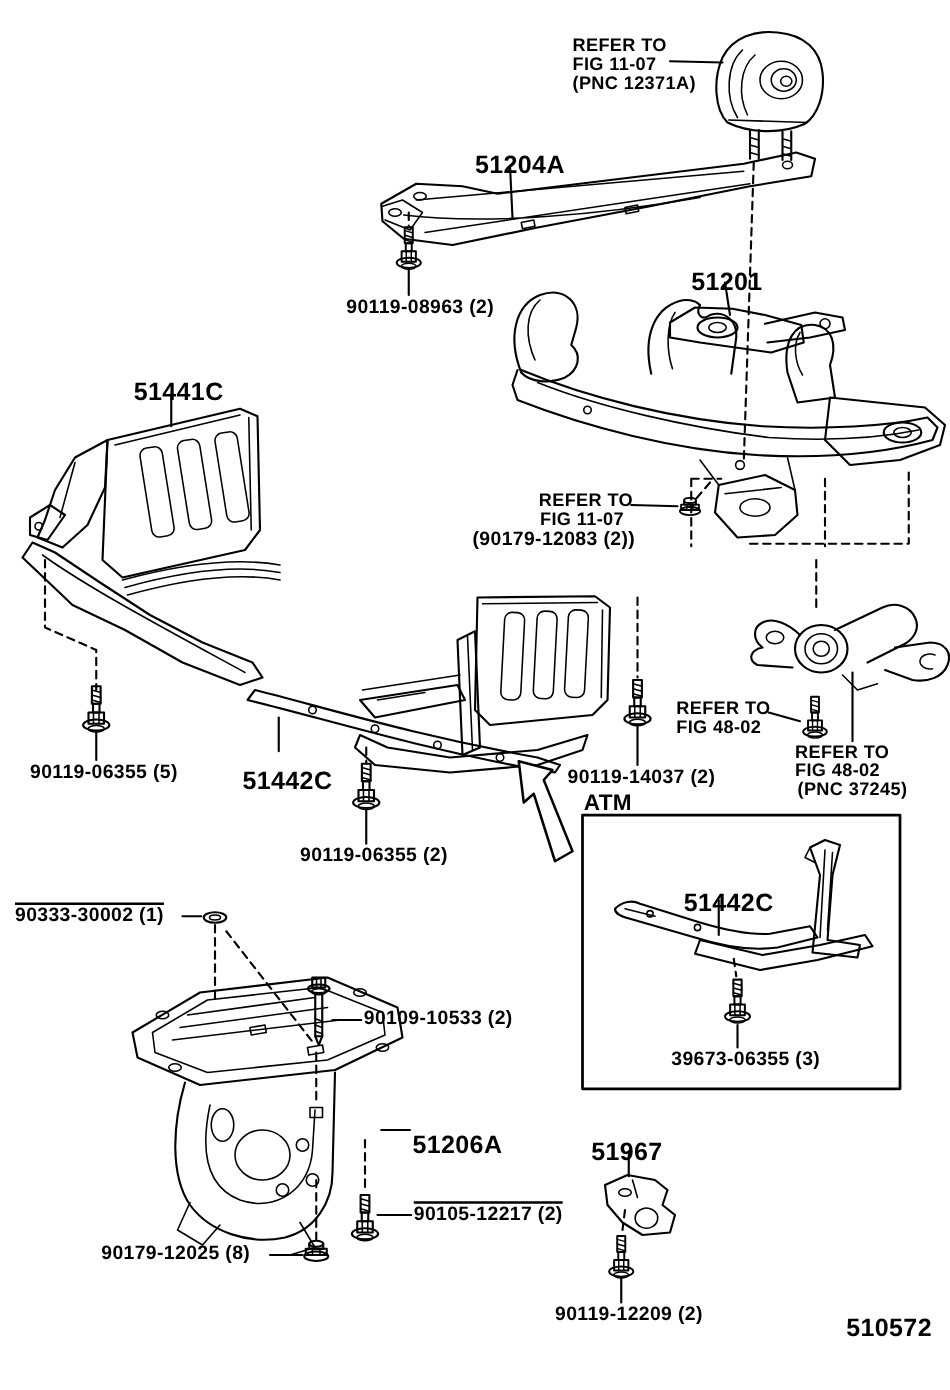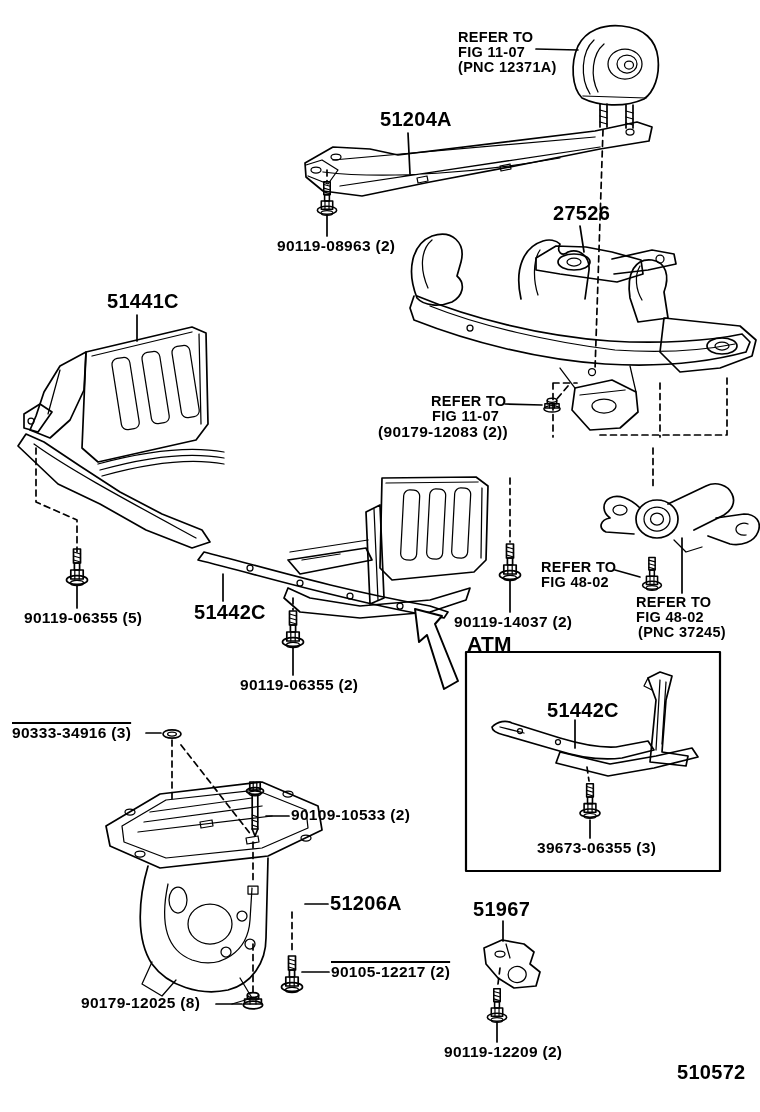--- a/index.html
+++ b/index.html
@@ -5,24 +5,24 @@
   html,body{margin:0;padding:0;background:#fff;}
   .stage{position:relative;width:760px;height:1112px;background:#fff;overflow:hidden;
          font-family:"Liberation Sans",sans-serif;color:#000;}
   .stage svg{position:absolute;left:0;top:0;}
   svg path, svg ellipse, svg circle, svg rect, svg line{
     stroke:#000;fill:none;stroke-width:1.7;stroke-linejoin:round;stroke-linecap:round;}
   svg .thin{stroke-width:1.25;}
   svg .dash{stroke-width:1.35;stroke-dasharray:6 4.5;}
   svg .wfill{fill:#fff;}
   .lbl{position:absolute;font-weight:bold;white-space:nowrap;letter-spacing:.3px;line-height:1.04;}
-  .fs20{font-size:20px;}
+  .fs20{font-size:20px;margin-top:13px;}
   .fs15{font-size:15.5px;}
   .fs14{font-size:14.5px;line-height:15px;}
-  .fs18{font-size:21px;text-align:right;}
+  .fs18{font-size:18px;text-align:right;}
   .over{text-decoration:overline;text-decoration-thickness:2px;}
 </style>
 </head>
 <body>
 
 <div class="stage">
 
 <svg width="760" height="1112" viewBox="0 0 760 1112">
   <defs>
     <g id="bolt">
@@ -247,21 +247,21 @@
 </svg>
 
   <div class="lbl fs14" style="left:458px;top:30px">
     <div>REFER TO</div>
     <div>FIG 11-07</div>
     <div>(PNC 12371A)</div>
   </div>
 
   <div class="lbl fs20" style="left:380px;top:109px">51204A</div>
   <div class="lbl fs15" style="left:277px;top:238px">90119-08963 (2)</div>
-  <div class="lbl fs20" style="left:553px;top:203px">27526</div>
+  <div class="lbl fs20" style="left:553px;top:203px">51201</div>
   <div class="lbl fs20" style="left:107px;top:291px">51441C</div>
 
   <div class="lbl fs14" style="left:431px;top:394px">REFER TO</div>
   <div class="lbl fs14" style="left:432px;top:409px">FIG 11-07</div>
   <div class="lbl fs15" style="left:378px;top:424px">(90179-12083 (2))</div>
 
   <div class="lbl fs15" style="left:24px;top:610px">90119-06355 (5)</div>
   <div class="lbl fs20" style="left:194px;top:602px">51442C</div>
   <div class="lbl fs15" style="left:240px;top:677px">90119-06355 (2)</div>
   <div class="lbl fs15" style="left:454px;top:614px">90119-14037 (2)</div>
@@ -270,22 +270,22 @@
   <div class="lbl fs14" style="left:541px;top:560px">REFER TO</div>
   <div class="lbl fs14" style="left:541px;top:575px">FIG 48-02</div>
 
   <div class="lbl fs14" style="left:636px;top:595px">REFER TO</div>
   <div class="lbl fs14" style="left:636px;top:610px">FIG 48-02</div>
   <div class="lbl fs14" style="left:638px;top:625px">(PNC 37245)</div>
 
   <div class="lbl fs20" style="left:547px;top:700px">51442C</div>
   <div class="lbl fs15" style="left:537px;top:840px">39673-06355 (3)</div>
 
-  <div class="lbl fs15 over" style="left:12px;top:725px">90333-34916 (3)</div>
+  <div class="lbl fs15 over" style="left:12px;top:725px">90333-30002 (1)</div>
   <div class="lbl fs15" style="left:291px;top:807px">90109-10533 (2)</div>
   <div class="lbl fs20" style="left:330px;top:893px">51206A</div>
   <div class="lbl fs15 over" style="left:331px;top:964px">90105-12217 (2)</div>
   <div class="lbl fs15" style="left:81px;top:995px">90179-12025 (8)</div>
   <div class="lbl fs20" style="left:473px;top:899px">51967</div>
   <div class="lbl fs15" style="left:444px;top:1044px">90119-12209 (2)</div>
 
-  <div class="lbl fs20" style="left:677px;top:1062px">510572</div>
+  <div class="lbl fs20" style="left:677px;top:1040px">510572</div>
 </div>
 
 </body></html>

